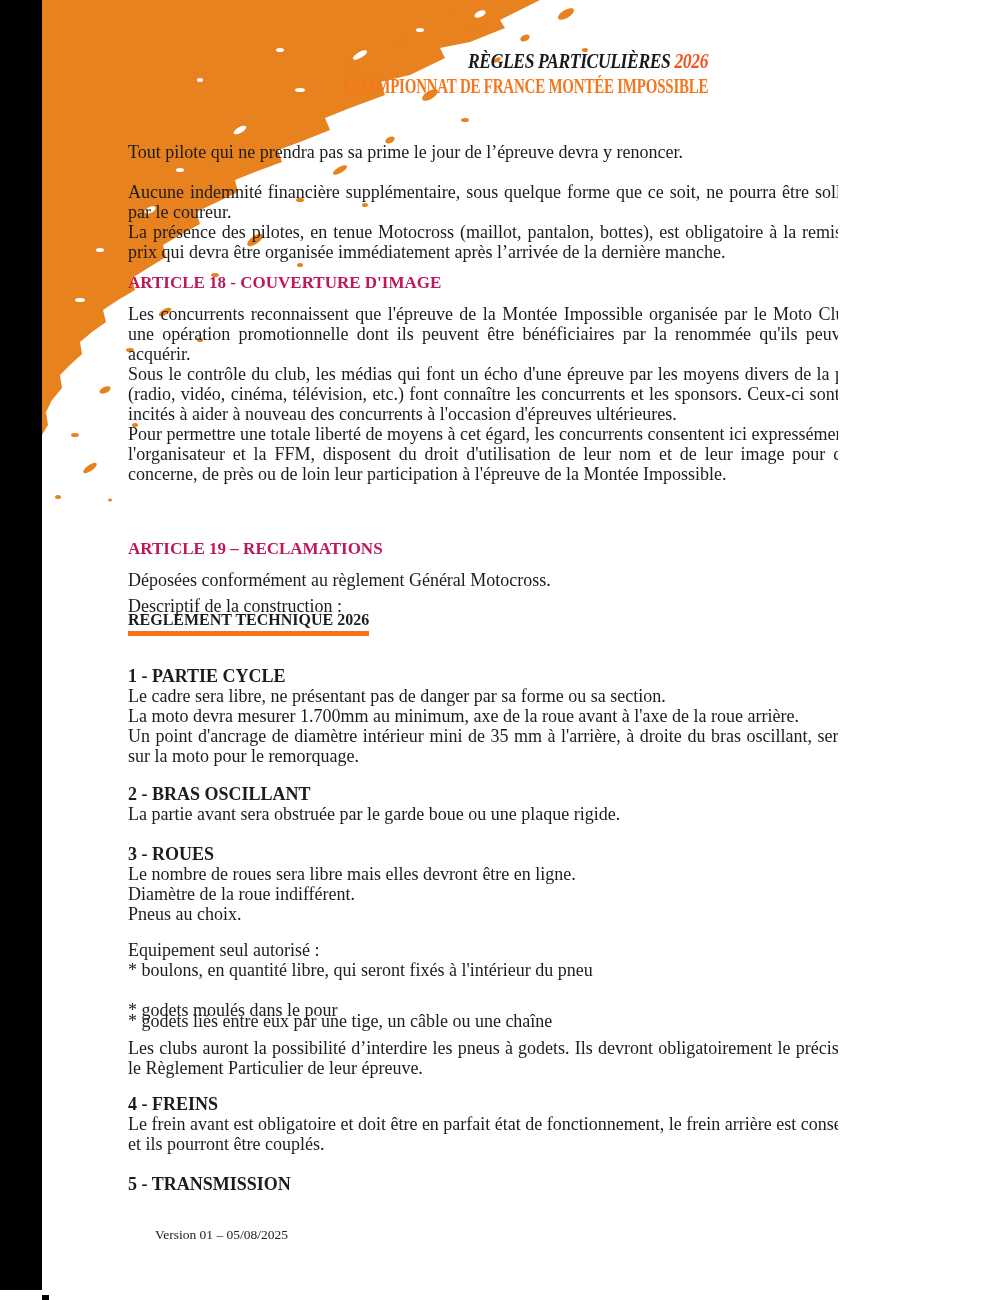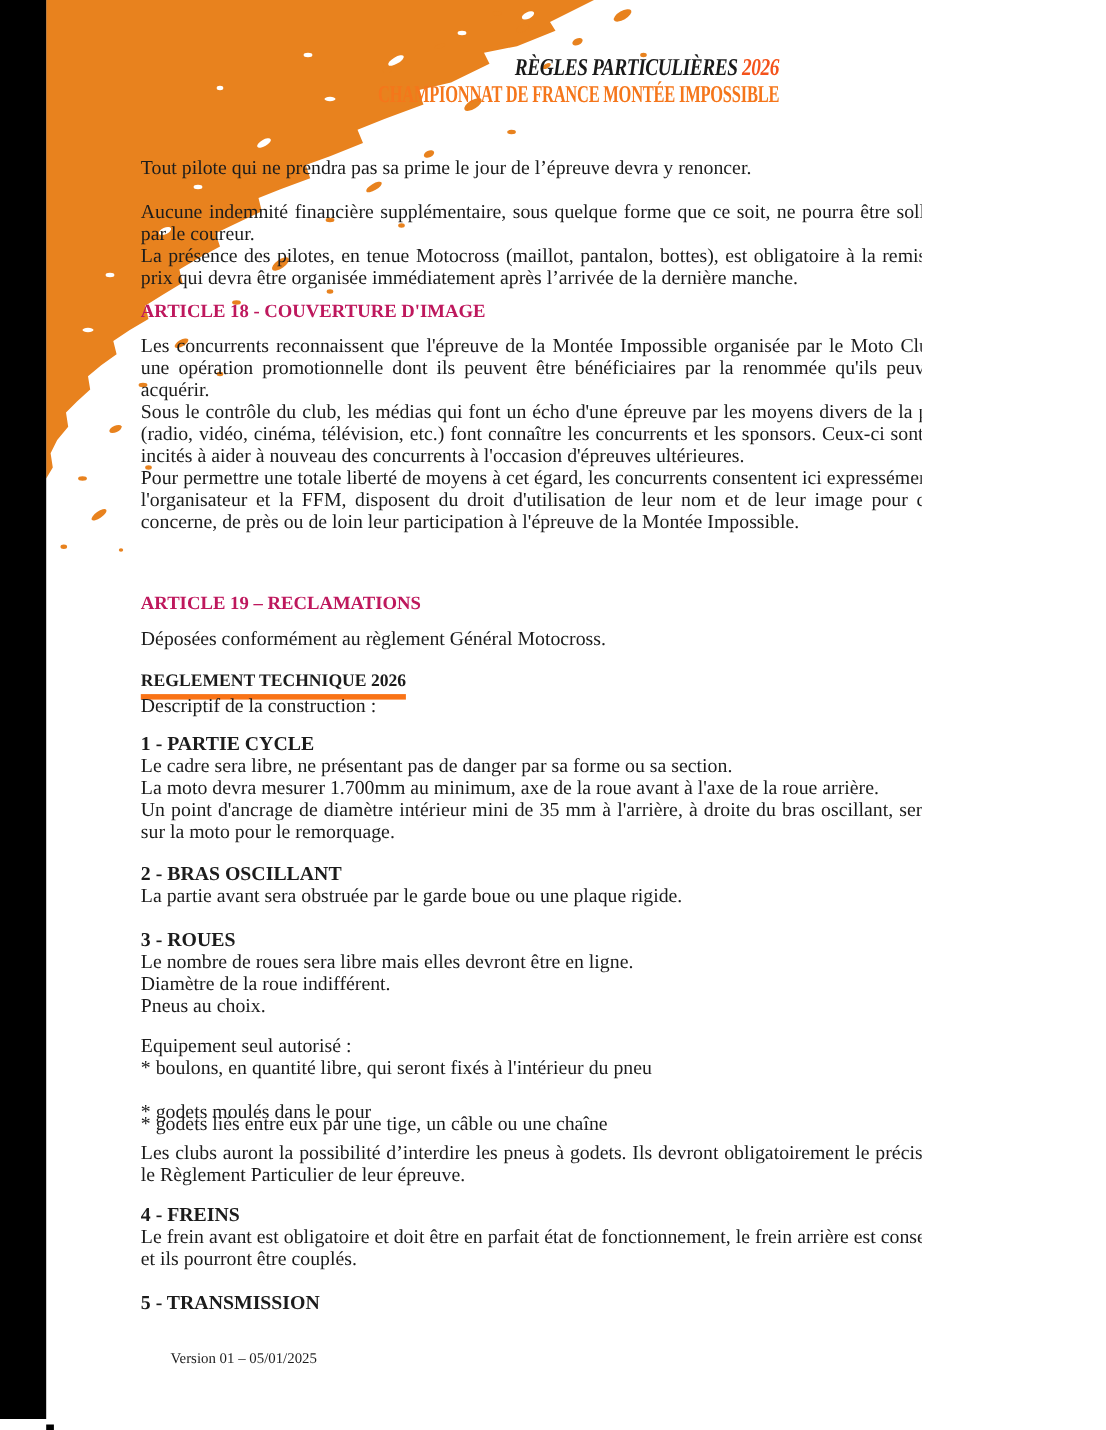--- a/index.html
+++ b/index.html
@@ -122,21 +122,21 @@
 
   <div class="h-art" style="top:272px;">ARTICLE 18 - COUVERTURE D'IMAGE</div>
   <div class="txt j" style="top:304px;">Les concurrents reconnaissent que l'épreuve de la Montée Impossible organisée par le Moto Club est une opération promotionnelle dont ils peuvent être bénéficiaires par la renommée qu'ils peuvent y acquérir.</div>
   <div class="txt j" style="top:364px;">Sous le contrôle du club, les médias qui font un écho d'une épreuve par les moyens divers de la presse (radio, vidéo, cinéma, télévision, etc.) font connaître les concurrents et les sponsors. Ceux-ci sont alors incités à aider à nouveau des concurrents à l'occasion d'épreuves ultérieures.</div>
   <div class="txt j" style="top:424px;">Pour permettre une totale liberté de moyens à cet égard, les concurrents consentent ici expressément que l'organisateur et la FFM, disposent du droit d'utilisation de leur nom et de leur image pour ce qui concerne, de près ou de loin leur participation à l'épreuve de la Montée Impossible.</div>
 
   <div class="h-art" style="top:538px;">ARTICLE 19 – RECLAMATIONS</div>
   <div class="txt" style="top:570px;">Déposées conformément au règlement Général Motocross.</div>
 
   <div class="h-tech" style="top:610px;"><span class="u">REGLEMENT TECHNIQUE 2026</span></div>
-  <div class="txt" style="top:631px;">Descriptif de la construction :</div>
+  <div class="txt" style="top:596px;">Descriptif de la construction :</div>
 
   <div class="txt b" style="top:666px;">1 - PARTIE CYCLE</div>
   <div class="txt" style="top:686px;">Le cadre sera libre, ne présentant pas de danger par sa forme ou sa section.</div>
   <div class="txt" style="top:706px;">La moto devra mesurer 1.700mm au minimum, axe de la roue avant à l'axe de la roue arrière.</div>
   <div class="txt j" style="top:726px;">Un point d'ancrage de diamètre intérieur mini de 35 mm à l'arrière, à droite du bras oscillant, sera fixé sur la moto pour le remorquage.</div>
 
   <div class="txt b" style="top:784px;">2 - BRAS OSCILLANT</div>
   <div class="txt" style="top:804px;">La partie avant sera obstruée par le garde boue ou une plaque rigide.</div>
 
   <div class="txt b" style="top:844px;">3 - ROUES</div>
@@ -149,16 +149,16 @@
   <div class="txt" style="top:980px;margin-top:31px;">* godets liés entre eux par une tige, un câble ou une chaîne</div>
   <div class="txt" style="top:1000px;">* godets moulés dans le pour</div>
 
   <div class="txt j" style="top:1038px;">Les clubs auront la possibilité d’interdire les pneus à godets. Ils devront obligatoirement le préciser sur le Règlement Particulier de leur épreuve.</div>
 
   <div class="txt b" style="top:1094px;">4 - FREINS</div>
   <div class="txt" style="top:1114px;">Le frein avant est obligatoire et doit être en parfait état de fonctionnement, le frein arrière est conseillé et ils pourront être couplés.</div>
 
   <div class="txt b" style="top:1174px;">5 - TRANSMISSION</div>
 
-  <div class="foot foot-version">Version 01 – 05/01/2025</div>
+  <div class="foot foot-version">Version 01 – 05/08/2025</div>
   <div class="foot foot-page">8</div>
 
 </div>
 
 </body></html>

